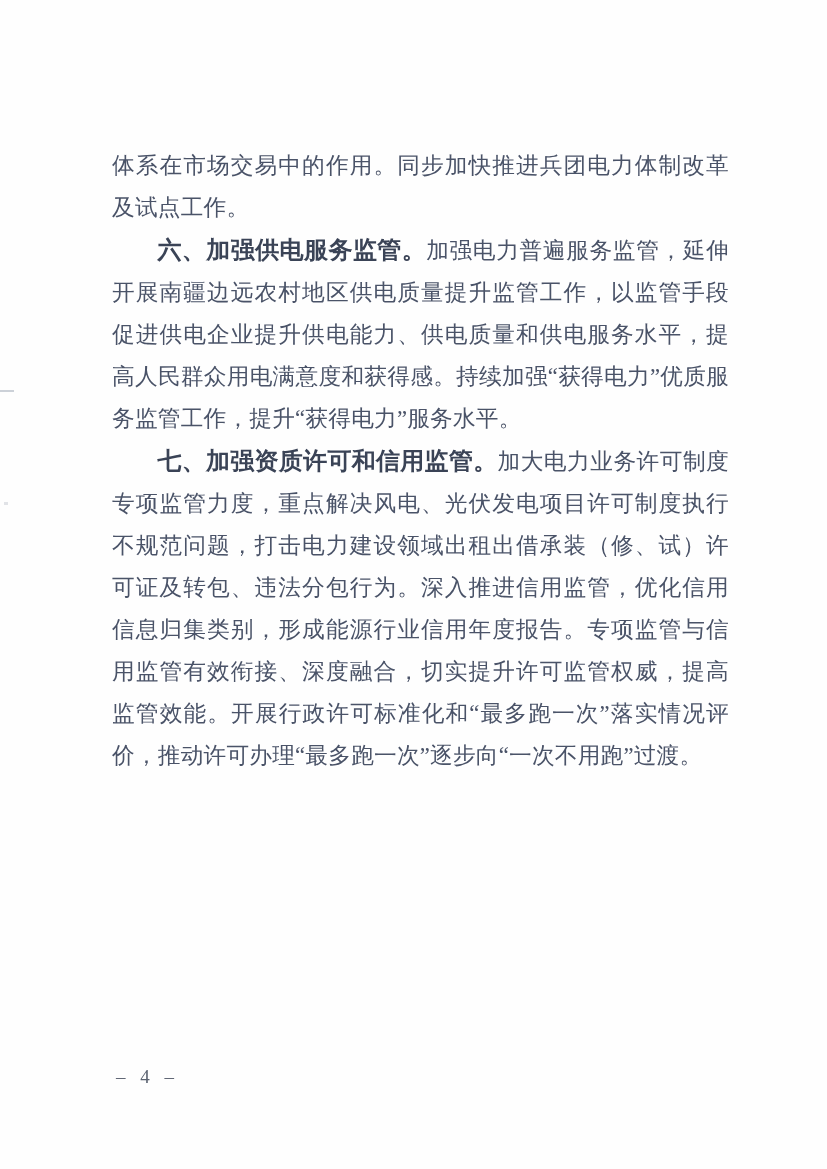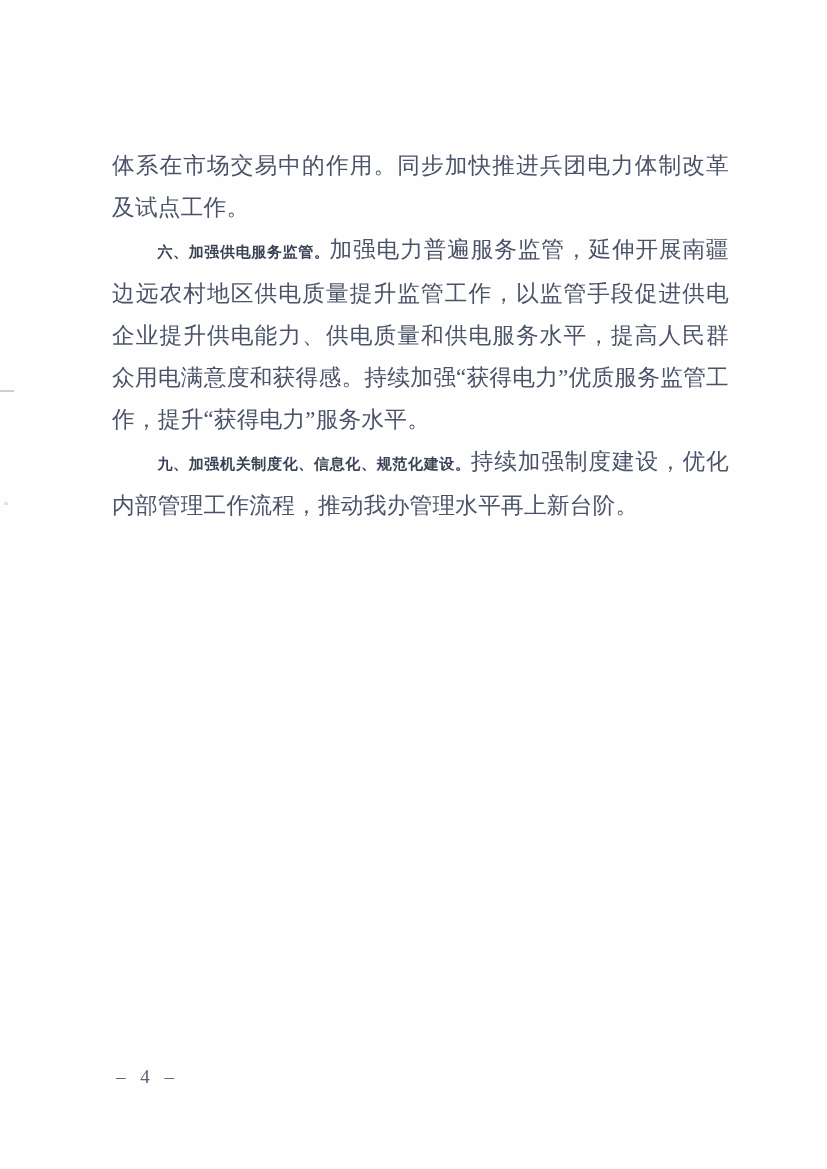--- a/index.html
+++ b/index.html
@@ -31,21 +31,21 @@
     padding: 0;
     text-indent: 2em;
   }
   .para.continuation {
     text-indent: 0;
   }
   .para b {
     font-weight: 700;
     color: var(--ink-bold, #3a4356);
     font-family: "Liberation Sans", "DejaVu Sans", sans-serif;
-    font-size: 15px;
+    font-size: 24px;
     letter-spacing: 0;
   }
   .page-number {
     position: absolute;
     left: 116px;
     top: 1062px;
     font-size: 19px;
     line-height: 30px;
     letter-spacing: 5px;
     color: var(--page-number, #5a6270);
@@ -71,16 +71,16 @@
 </style>
 </head>
 <body>
 
 <div class="page">
   <div class="artifact-line"></div>
   <div class="artifact-dot"></div>
   <main class="body-text" id="doc-body">
       <p class="para continuation"><span>体系在市场交易中的作用。同步加快推进兵团电力体制改革及试点工作。</span></p>
       <p class="para"><b>六、加强供电服务监管。</b><span>加强电力普遍服务监管，延伸开展南疆边远农村地区供电质量提升监管工作，以监管手段促进供电企业提升供电能力、供电质量和供电服务水平，提高人民群众用电满意度和获得感。持续加强“获得电力”优质服务监管工作，提升“获得电力”服务水平。</span></p>
-      <p class="para"><b>九、加强机关制度化、信息化、规范化建设。</b><span>持续加强制度建设，优化内部管理工作流程，推动我办管理水平再上新台阶。</span></p>
+      <p class="para"><b>七、加强资质许可和信用监管。</b><span>加大电力业务许可制度专项监管力度，重点解决风电、光伏发电项目许可制度执行不规范问题，打击电力建设领域出租出借承装（修、试）许可证及转包、违法分包行为。深入推进信用监管，优化信用信息归集类别，形成能源行业信用年度报告。专项监管与信用监管有效衔接、深度融合，切实提升许可监管权威，提高监管效能。开展行政许可标准化和“最多跑一次”落实情况评价，推动许可办理“最多跑一次”逐步向“一次不用跑”过渡。</span></p>
     </main>
   <div class="page-number">– 4 –</div>
 </div>
 
 </body></html>

